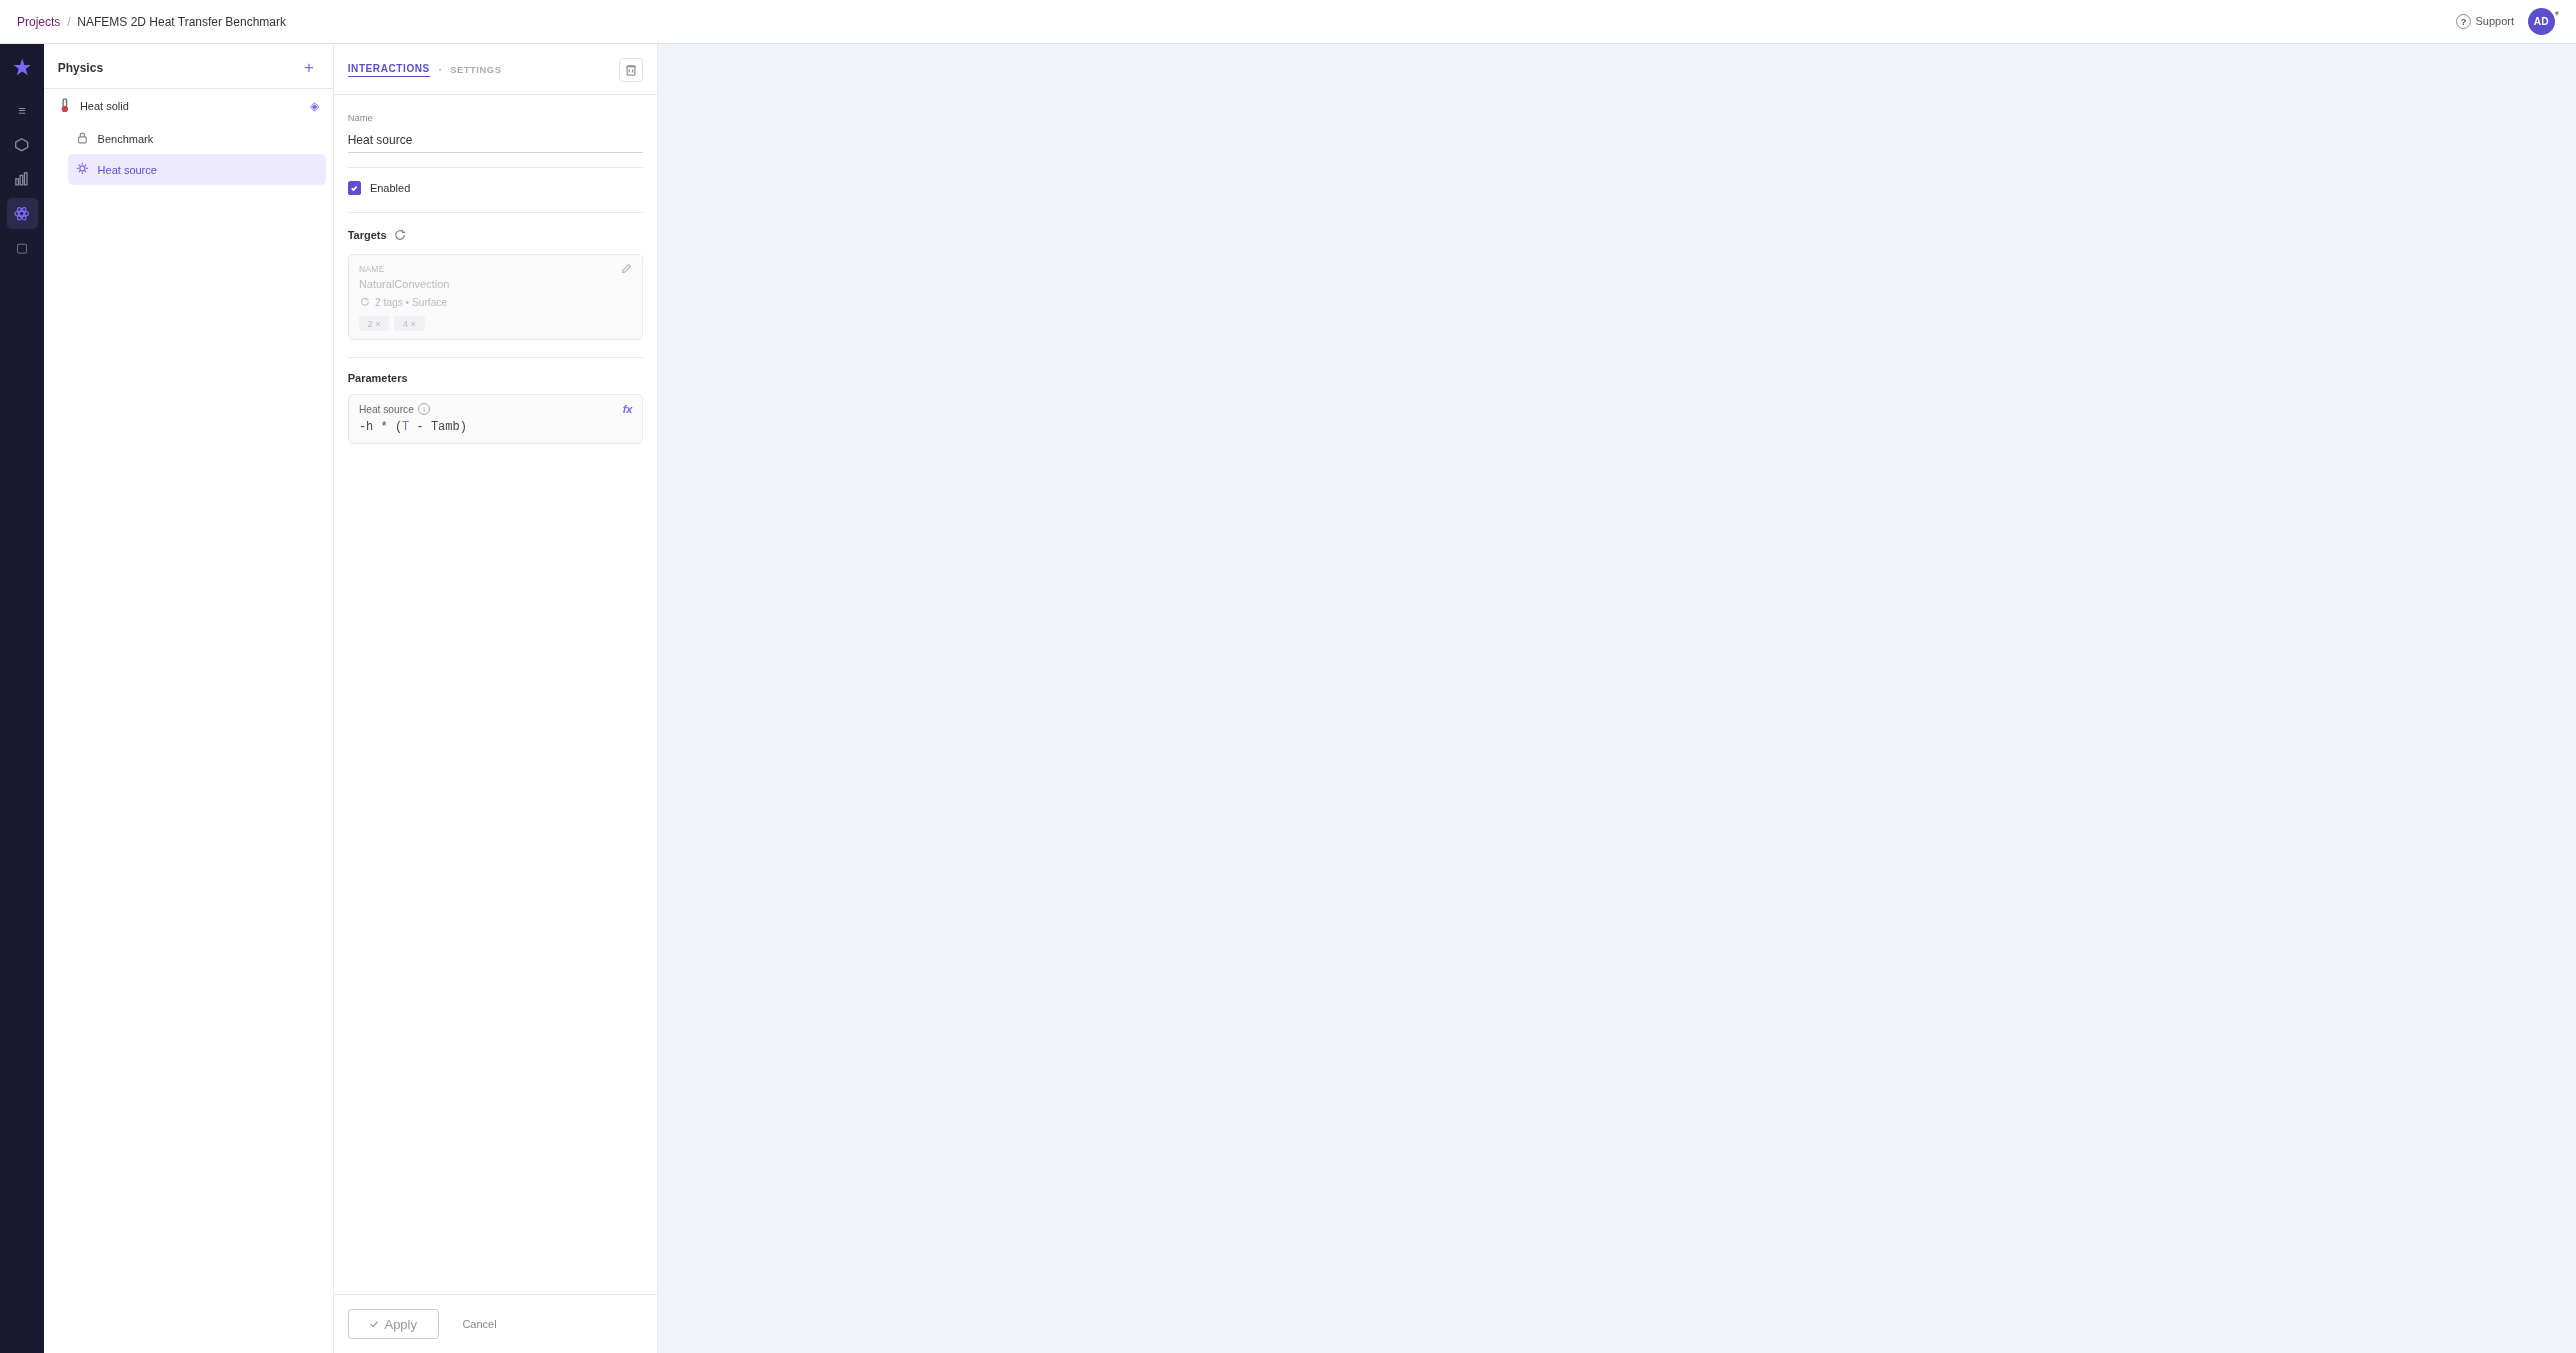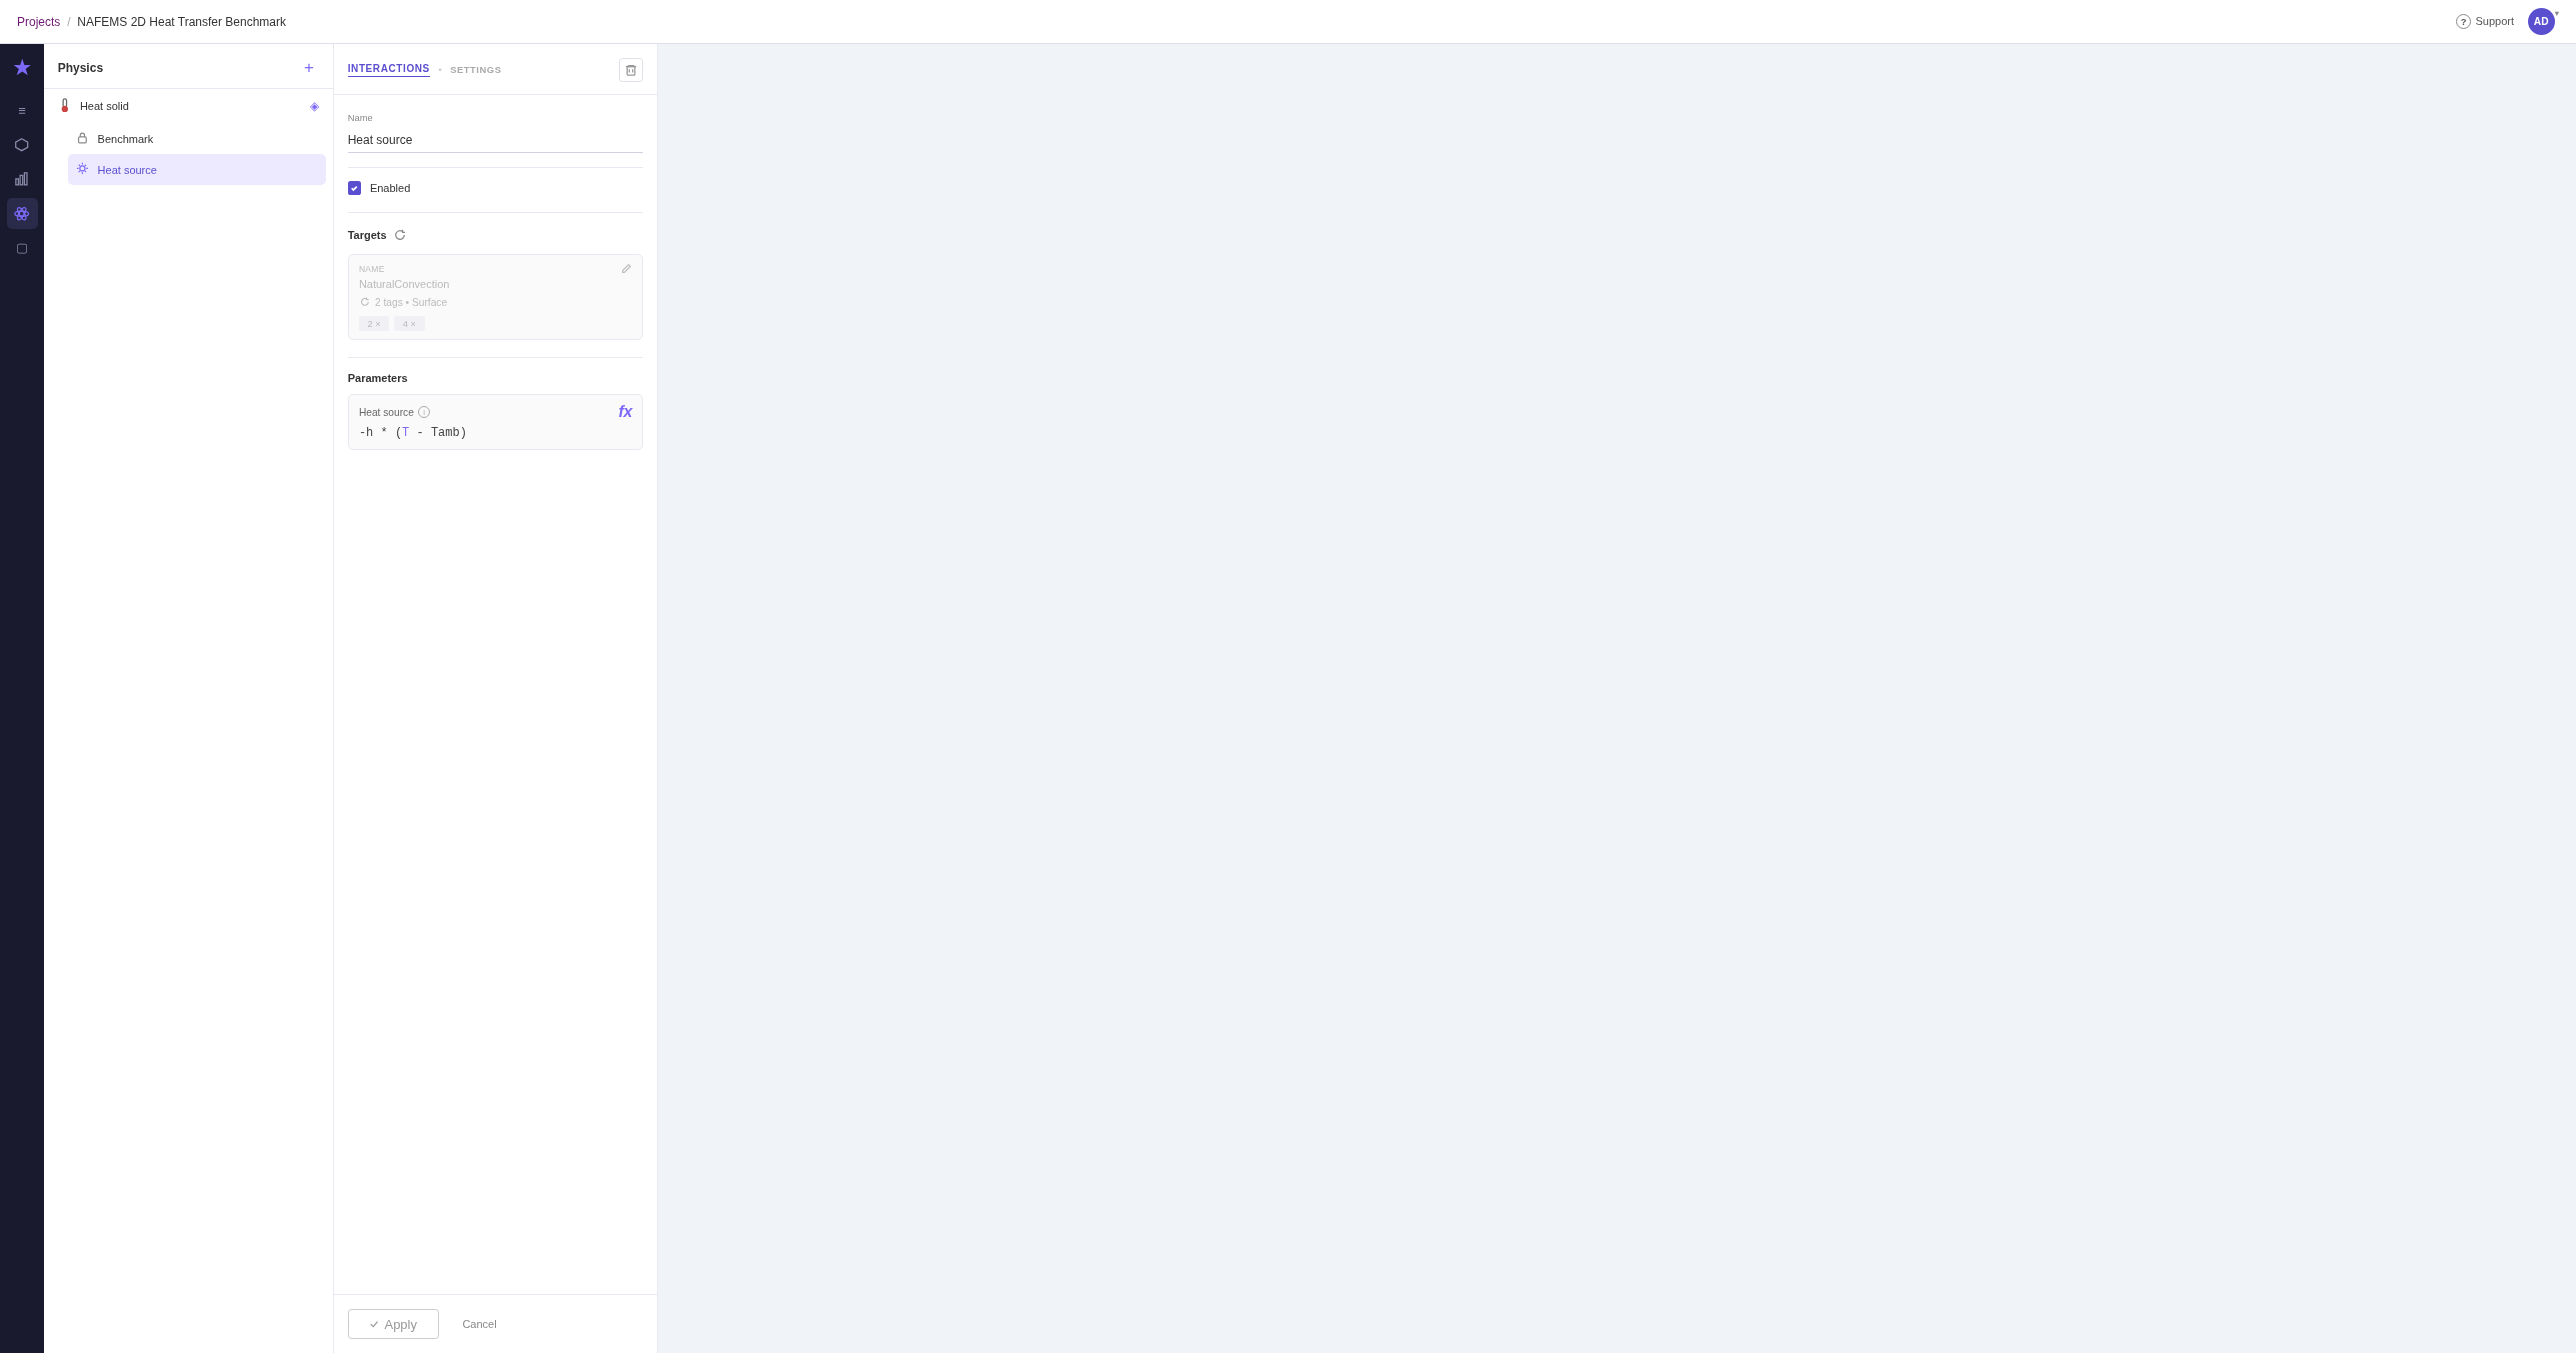--- a/index.html
+++ b/index.html
@@ -185,21 +185,21 @@
 
       <div style="margin-bottom:17px;">
         <div style="font-size:11px;font-weight:600;color:#333;margin-bottom:10.2px;">Parameters</div>
 
         <div style="border:0.9px solid #e8e8f0;border-radius:5.1px;padding:8.5px 10.2px;background:#fafafa;">
           <div style="display:flex;align-items:center;justify-content:space-between;margin-bottom:5.1px;">
             <div style="display:flex;align-items:center;gap:4.3px;">
               <span style="font-size:10.2px;color:#666;">Heat source</span>
               <span style="width:12px;height:12px;border-radius:50%;border:0.9px solid #aaa;color:#aaa;font-size:7.7px;display:inline-flex;align-items:center;justify-content:center;cursor:pointer;">i</span>
             </div>
-            <button style="color:#7c6af7;font-size:16px;background:none;border:none;cursor:pointer;font-style:italic;font-weight:700;letter-spacing:-0.02em;"><em>f</em>x</button>
+            <button style="color:#7c6af7;font-size:11px;background:none;border:none;cursor:pointer;font-style:italic;font-weight:700;letter-spacing:-0.02em;"><em>f</em>x</button>
           </div>
           <div style="font-size:12px;color:#444;font-family:'Courier New',monospace;">
             -h * (<span style="color:#7c6af7;">T</span> - Tamb)
           </div>
         </div>
       </div>
 
     </div>
 
     <div style="display:flex;gap:10.2px;padding:13.7px;border-top:0.9px solid #e8e8f0;flex-shrink:0;align-items:center;">

